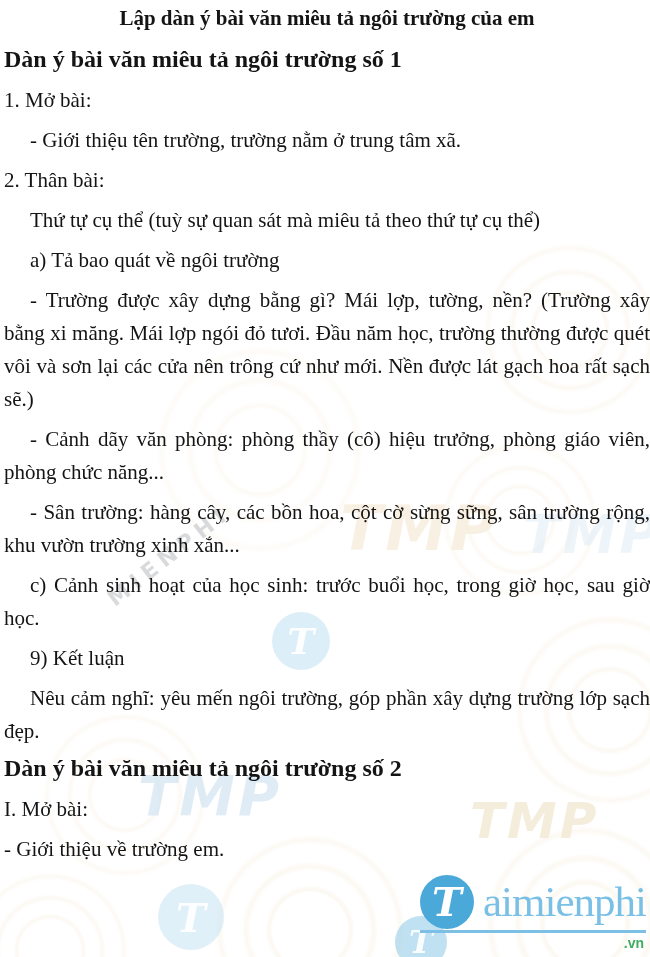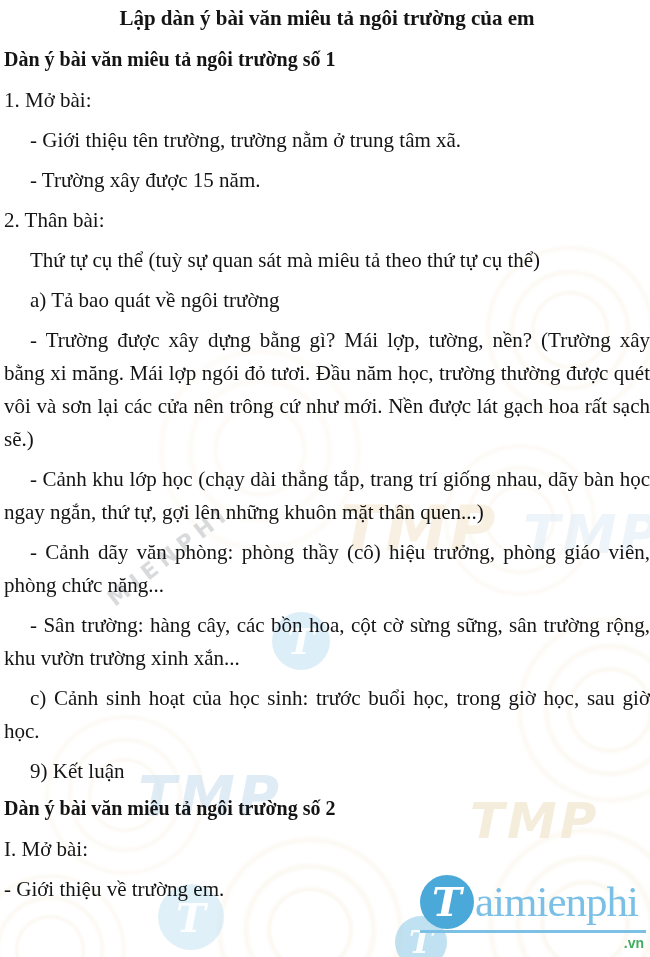--- a/index.html
+++ b/index.html
@@ -37,42 +37,42 @@
     font-family:"DejaVu Serif",serif;font-style:italic;font-weight:bold;
     color:rgba(255,255,255,.92);
   }
   
   .doc{position:absolute;inset:0;z-index:2;padding:5px 0 0 4px;box-sizing:border-box;}
   h1.title{
     font-size:21px;line-height:27px;font-weight:bold;
     text-align:center;margin:0 0 14px 0;
   }
   h2.sec-heading{
-    font-size:20px;line-height:27px;font-weight:bold;
+    font-size:24px;line-height:27px;font-weight:bold;
     margin:2px 0 11px 0;
   }
   p.para{
     font-size:21px;line-height:33px;margin:0 0 7px 0;
     text-align:justify;
   }
   p.para.indent{text-indent:26px;}
   
   .logo{position:absolute;right:4px;bottom:2px;z-index:3;width:226px;}
   .logo-row{
     display:flex;align-items:center;
     border-bottom:3px solid #7cc0e6;padding-bottom:1px;
   }
   .logo-circle{
     width:54px;height:54px;border-radius:50%;background:#4BA9DA;
     color:#ffffff;font-family:"DejaVu Serif",serif;font-style:italic;font-weight:bold;
     font-size:40px;line-height:54px;text-align:center;flex:0 0 54px;
   }
   .logo-name{
     font-size:43px;letter-spacing:-1px;color:#79BFE6;line-height:48px;
-    font-family:"Liberation Serif",serif;margin-left:1px;white-space:nowrap;text-align:right;
+    font-family:"Liberation Serif",serif;margin-left:9px;white-space:nowrap;text-align:right;
   }
   .logo-vn{
     display:block;text-align:right;color:#3FAE5F;
     font-family:"Liberation Sans",sans-serif;font-weight:bold;
     font-size:14px;line-height:24px;margin-top:-2px;padding-right:2px;
   }
 </style>
 </head>
 <body>
 
@@ -104,30 +104,29 @@
     </div>
 </div>
 
 <div class="doc">
   <h1 class="title">Lập dàn ý bài văn miêu tả ngôi trường của em</h1>
   <div id="sections">
   <section>
     <h2 class="sec-heading">Dàn ý bài văn miêu tả ngôi trường số 1</h2>
   <p class="para">1. Mở bài:</p>
         <p class="para indent">- Giới thiệu tên trường, trường nằm ở trung tâm xã.</p>
-        <p class="para indent">- Trường xây được 15 năm.</p>
         <p class="para">2. Thân bài:</p>
         <p class="para indent">Thứ tự cụ thể (tuỳ sự quan sát mà miêu tả theo thứ tự cụ thể)</p>
         <p class="para indent">a) Tả bao quát về ngôi trường</p>
         <p class="para indent">- Trường được xây dựng bằng gì? Mái lợp, tường, nền? (Trường xây bằng xi măng. Mái lợp ngói đỏ tươi. Đầu năm học, trường thường được quét vôi và sơn lại các cửa nên trông cứ như mới. Nền được lát gạch hoa rất sạch sẽ.)</p>
-        <p class="para indent">- Cảnh khu lớp học (chạy dài thẳng tắp, trang trí giống nhau, dãy bàn học ngay ngắn, thứ tự, gợi lên những khuôn mặt thân quen...)</p>
         <p class="para indent">- Cảnh dãy văn phòng: phòng thầy (cô) hiệu trưởng, phòng giáo viên, phòng chức năng...</p>
         <p class="para indent">- Sân trường: hàng cây, các bồn hoa, cột cờ sừng sững, sân trường rộng, khu vườn trường xinh xắn...</p>
         <p class="para indent">c) Cảnh sinh hoạt của học sinh: trước buổi học, trong giờ học, sau giờ học.</p>
         <p class="para indent">9) Kết luận</p>
+        <p class="para indent">Nêu cảm nghĩ: yêu mến ngôi trường, góp phần xây dựng trường lớp sạch đẹp.</p>
       </section>
 
   <section>
     <h2 class="sec-heading">Dàn ý bài văn miêu tả ngôi trường số 2</h2>
   <p class="para">I. Mở bài:</p>
         <p class="para">- Giới thiệu về trường em.</p>
       </section>
 </div>
 </div>
 

